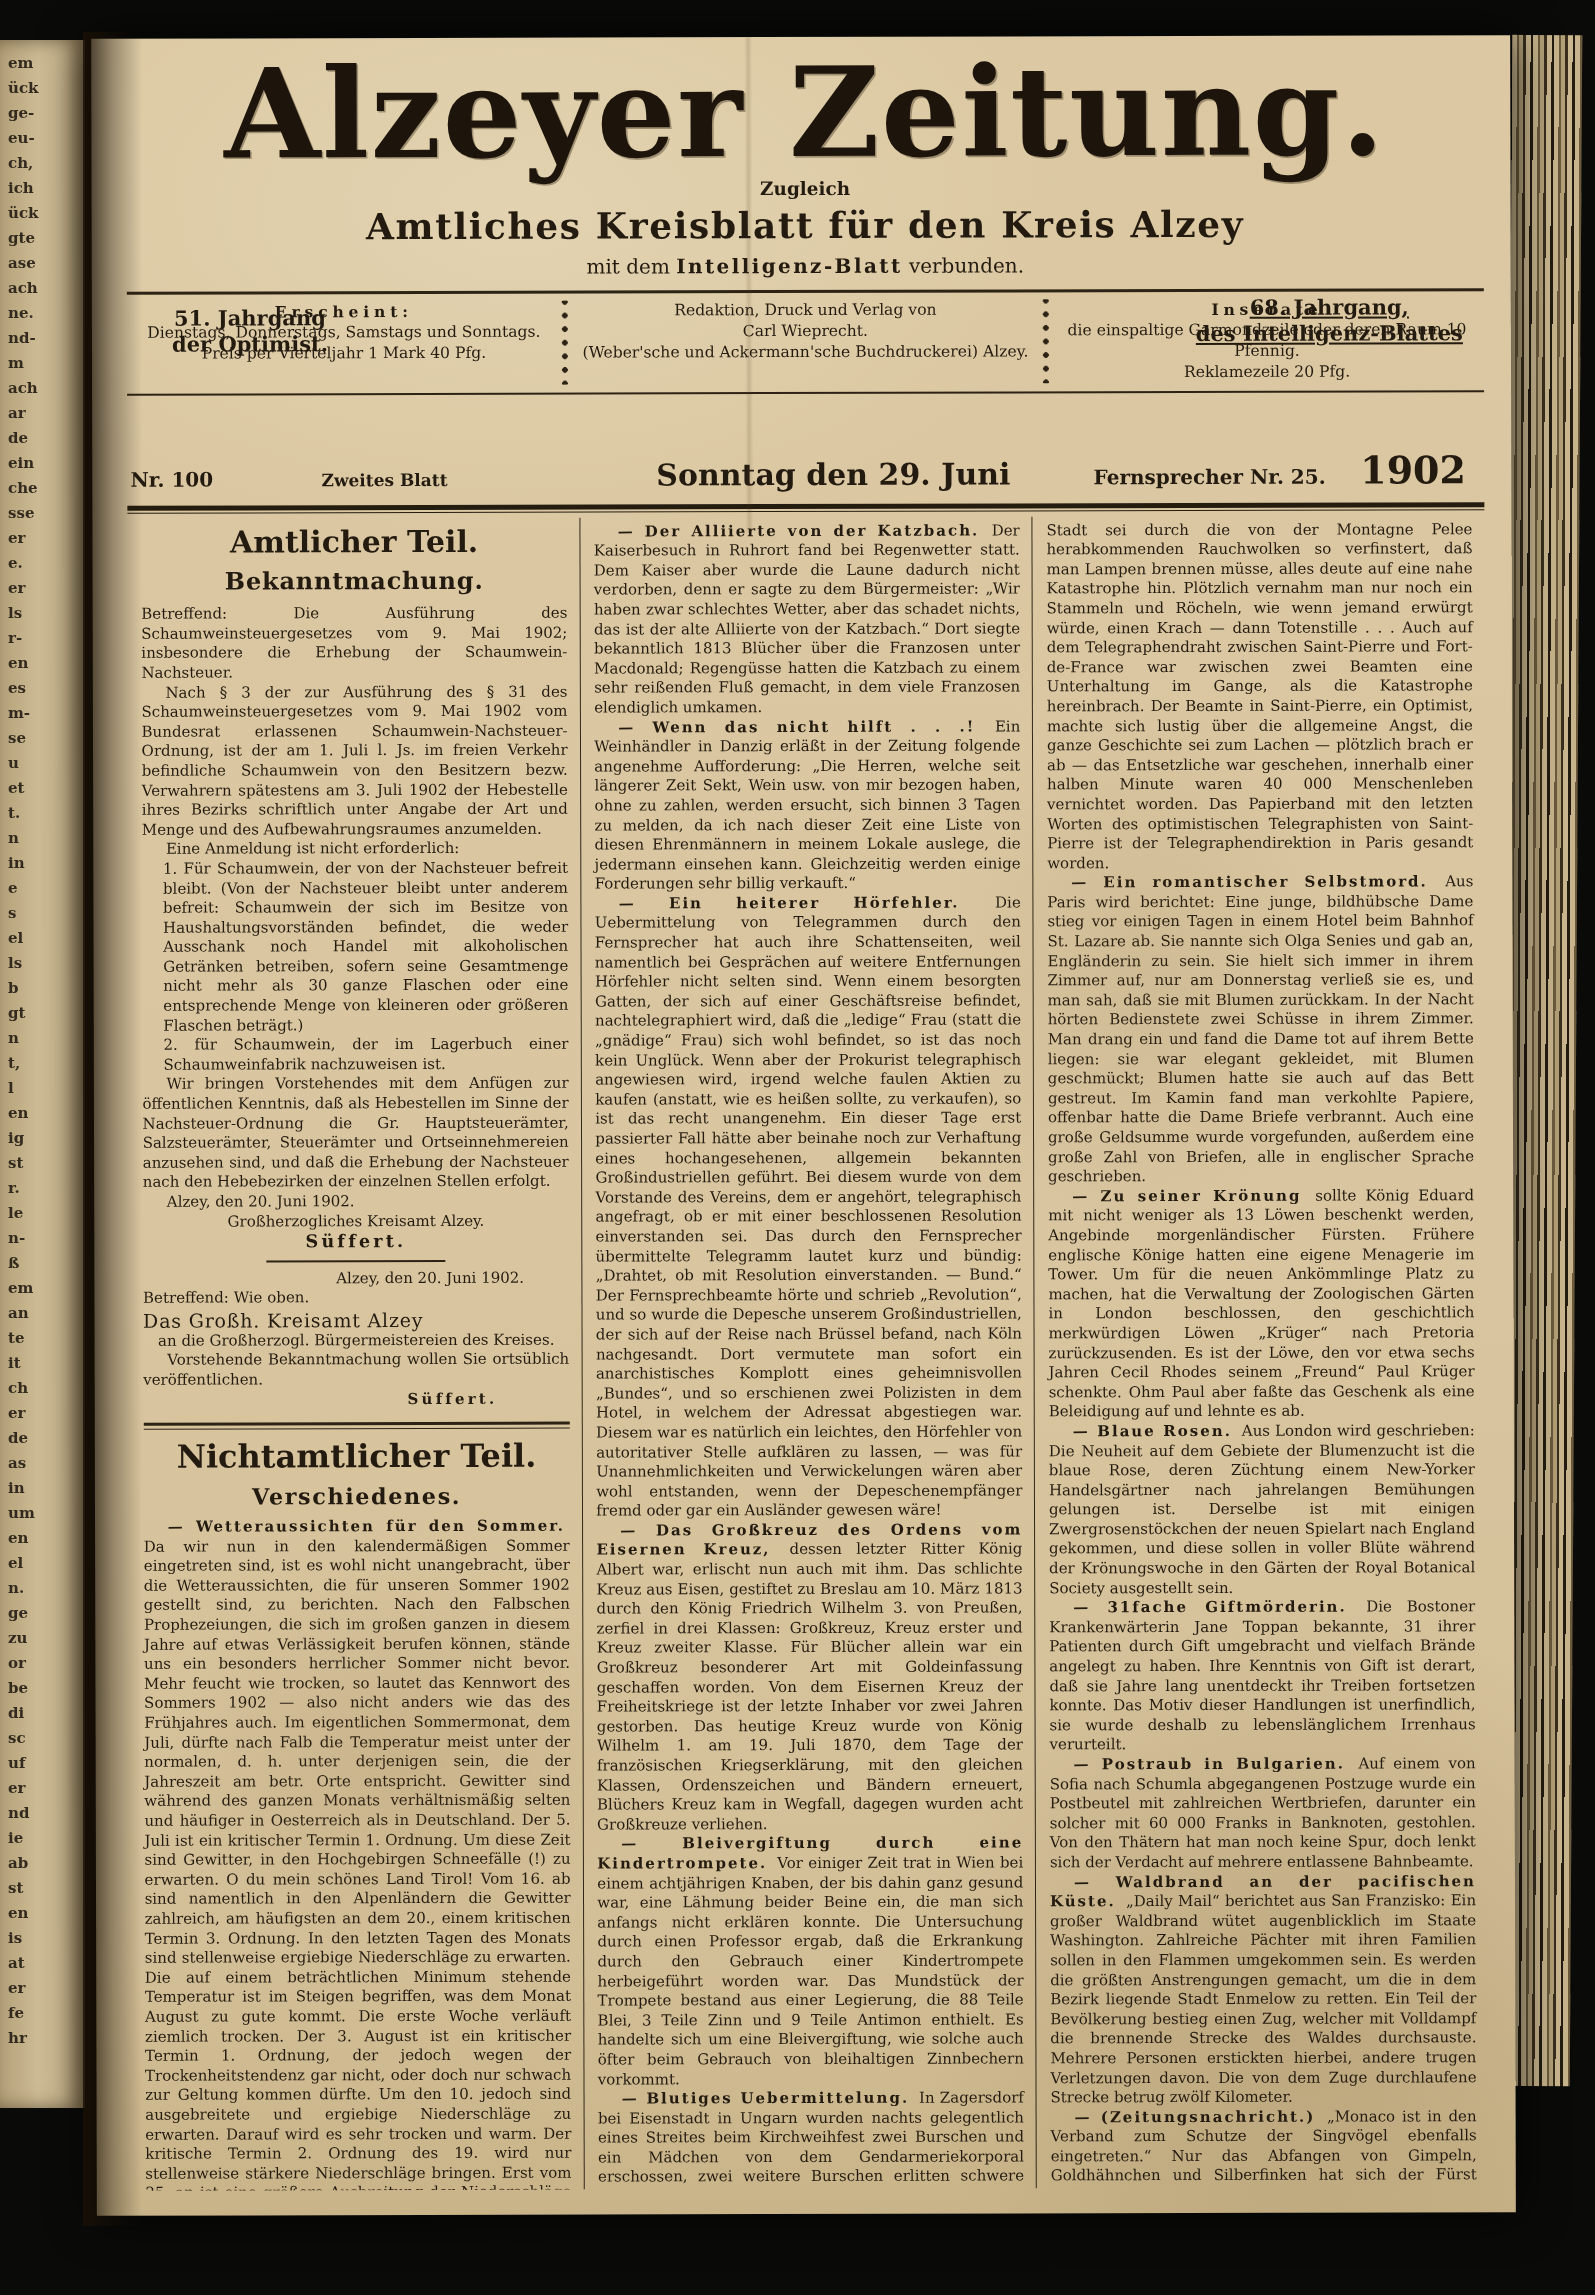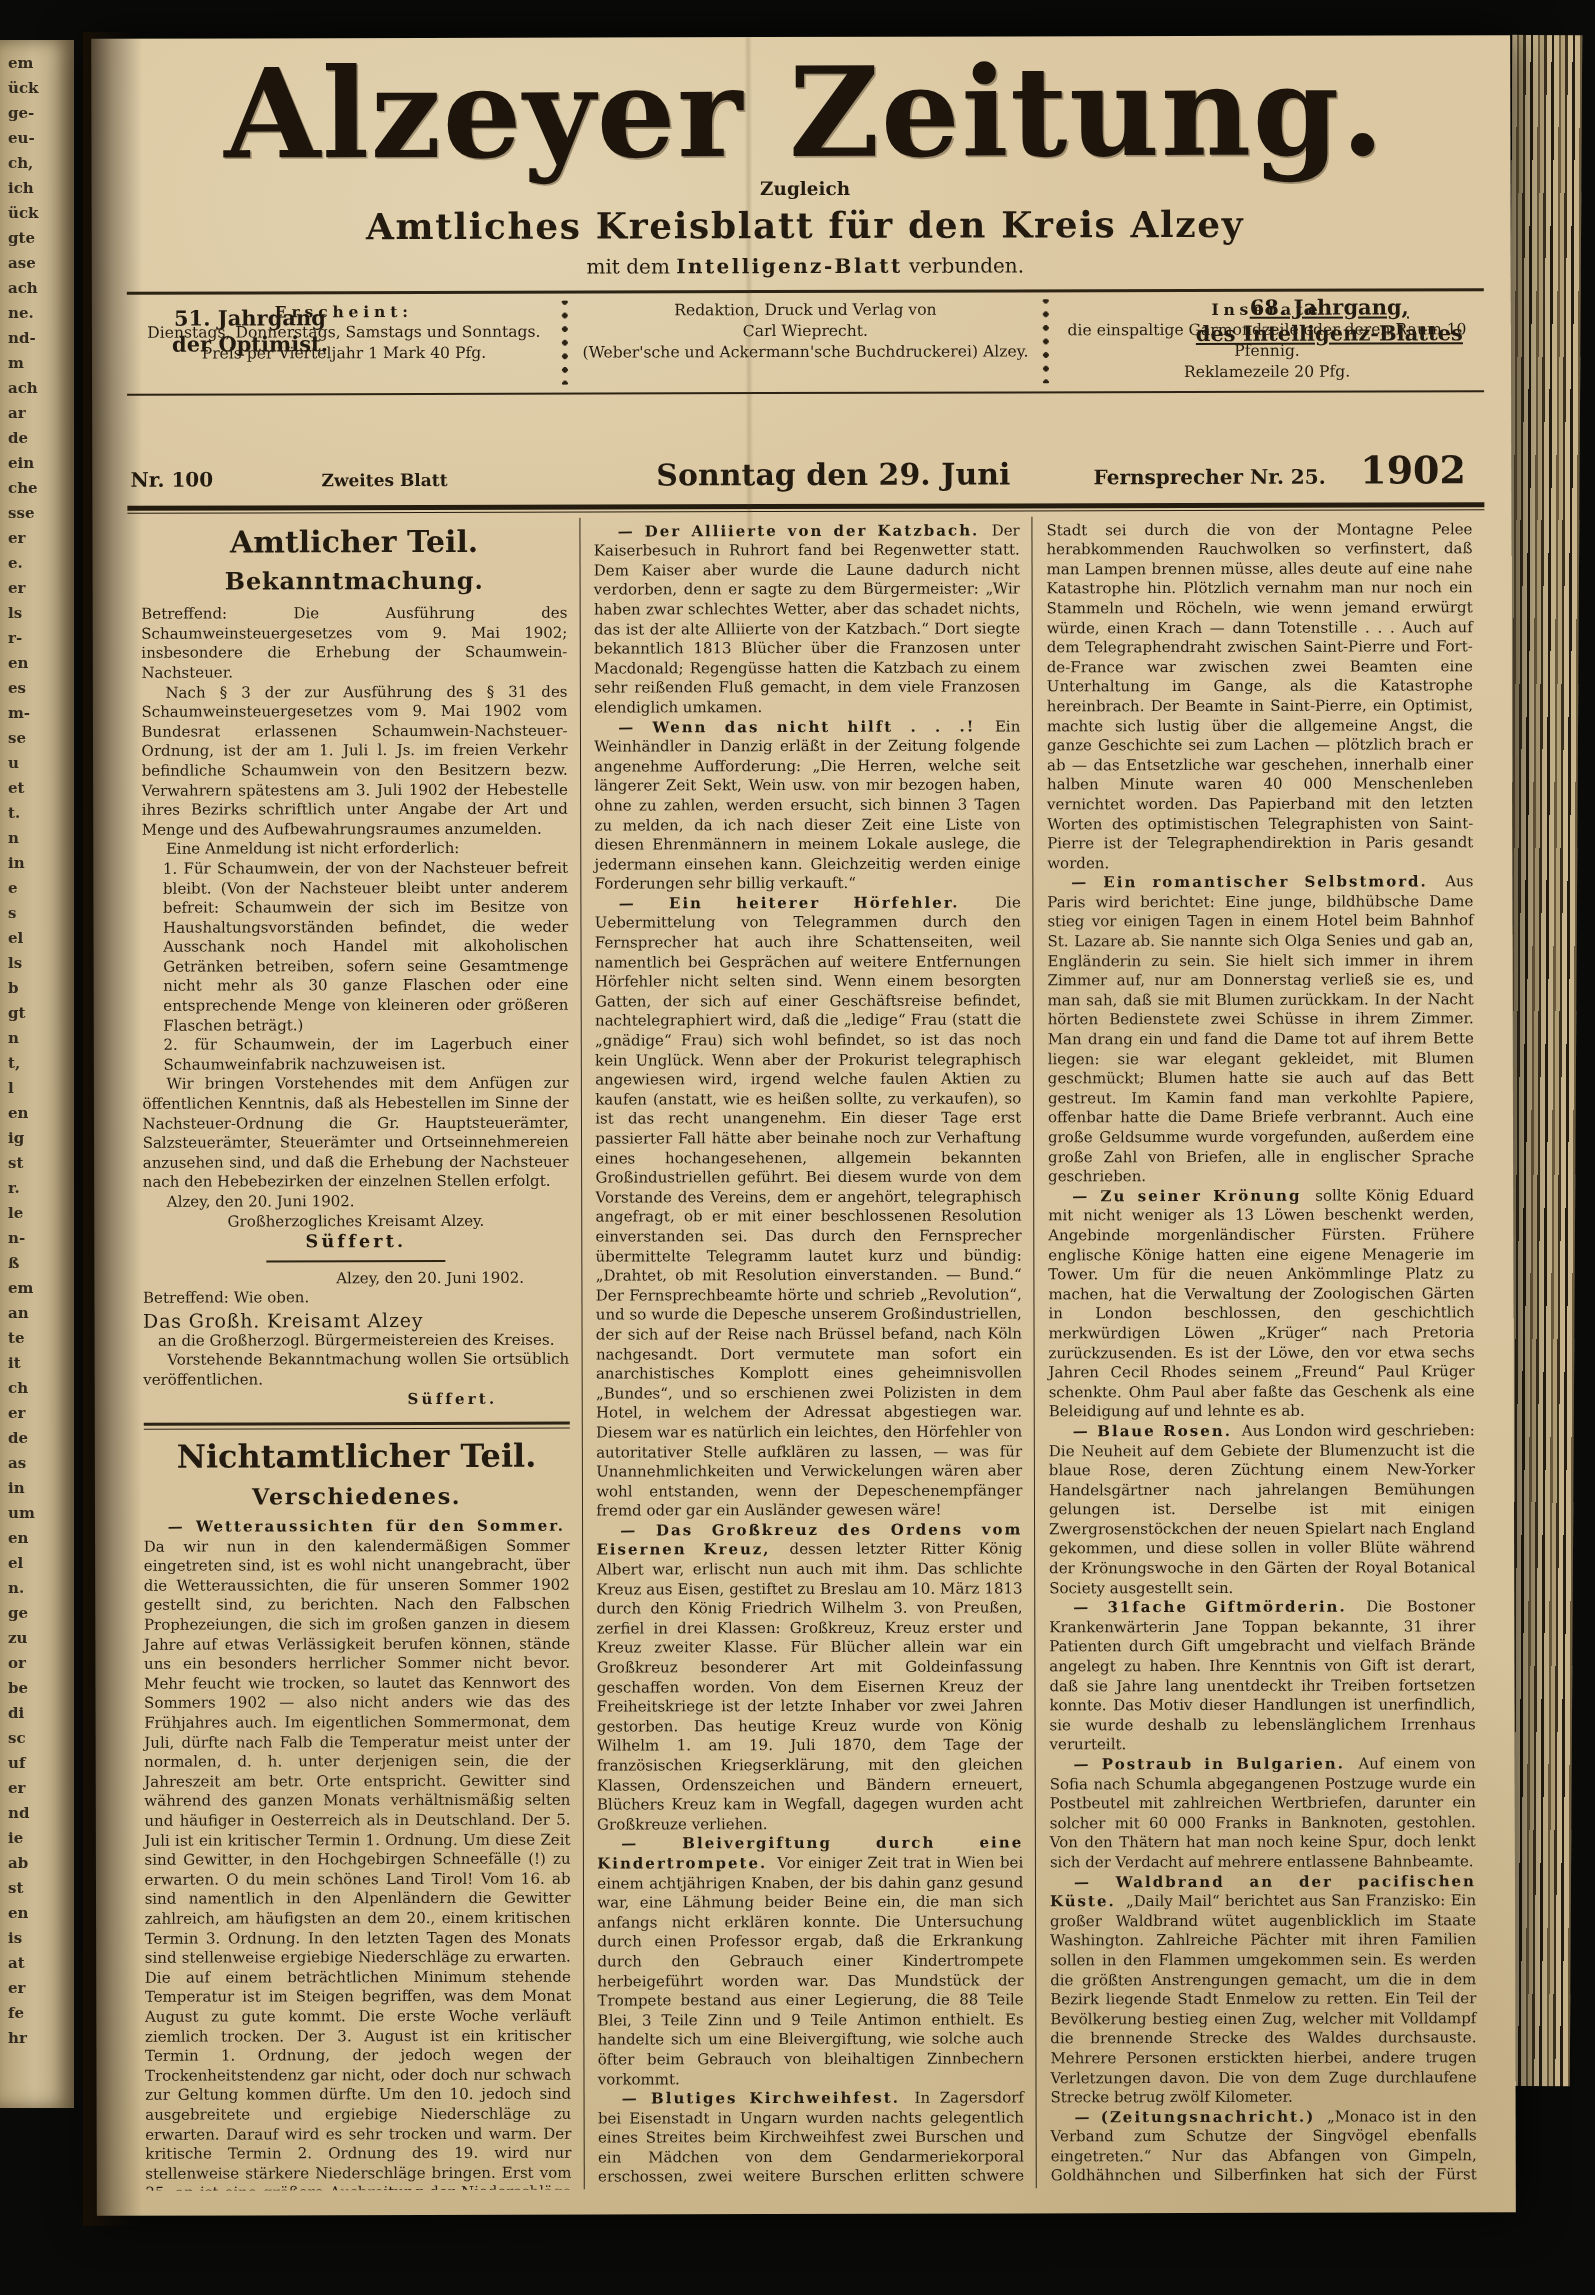--- a/index.html
+++ b/index.html
@@ -3,21 +3,21 @@
 <meta charset="utf-8">
 <style>
   html,body{margin:0;padding:0;}
   body{
     width:1596px;height:2295px;position:relative;overflow:hidden;
     background:#0a0a09;
     font-family:"DejaVu Serif","Liberation Serif",serif;
   }
   
   .prev-page{
-    position:absolute;left:0;top:40px;width:74px;height:2068px;
+    position:absolute;left:0;top:40px;width:85px;height:2068px;
     background:linear-gradient(90deg,#b4a179 0%,#cdbb95 45%,#c0ad85 100%);
     box-shadow:inset -11.2px 0 17.6px rgba(40,28,10,.55);
     overflow:hidden;
   }
   .fragments{
     padding:11.2px 0 0 8px;font-size:15px;line-height:25px;
     font-weight:bold;color:#332a1e;white-space:pre-line;
   }
   .gutter{
     position:absolute;left:83px;top:32px;width:59px;height:2194px;z-index:6;
@@ -294,21 +294,21 @@
       </p>
       <p class="ind">
         <span class="lead">— Das Großkreuz des Ordens vom Eisernen Kreuz,</span>
         <span>dessen letzter Ritter König Albert war, erlischt nun auch mit ihm. Das schlichte Kreuz aus Eisen, gestiftet zu Breslau am 10. März 1813 durch den König Friedrich Wilhelm 3. von Preußen, zerfiel in drei Klassen: Großkreuz, Kreuz erster und Kreuz zweiter Klasse. Für Blücher allein war ein Großkreuz besonderer Art mit Goldeinfassung geschaffen worden. Von dem Eisernen Kreuz der Freiheitskriege ist der letzte Inhaber vor zwei Jahren gestorben. Das heutige Kreuz wurde von König Wilhelm 1. am 19. Juli 1870, dem Tage der französischen Kriegserklärung, mit den gleichen Klassen, Ordenszeichen und Bändern erneuert, Blüchers Kreuz kam in Wegfall, dagegen wurden acht Großkreuze verliehen.</span>
       </p>
       <p class="ind">
         <span class="lead">— Bleivergiftung durch eine Kindertrompete.</span>
         <span>Vor einiger Zeit trat in Wien bei einem achtjährigen Knaben, der bis dahin ganz gesund war, eine Lähmung beider Beine ein, die man sich anfangs nicht erklären konnte. Die Untersuchung durch einen Professor ergab, daß die Erkrankung durch den Gebrauch einer Kindertrompete herbeigeführt worden war. Das Mundstück der Trompete bestand aus einer Legierung, die 88 Teile Blei, 3 Teile Zinn und 9 Teile Antimon enthielt. Es handelte sich um eine Bleivergiftung, wie solche auch öfter beim Gebrauch von bleihaltigen Zinnbechern vorkommt.</span>
       </p>
       <p class="ind">
-        <span class="lead">— Blutiges Kirchweihfest.</span>
+        <span class="lead">— Blutiges Uebermittelung.</span>
         <span>In Zagersdorf bei Eisenstadt in Ungarn wurden nachts gelegentlich eines Streites beim Kirchweihfest zwei Burschen und ein Mädchen von dem Gendarmeriekorporal erschossen, zwei weitere Burschen erlitten schwere Verletzung. Darauf überfielen andere Männer aus dem Dorfe den Postenführer und erschlugen ihn. Dem Korperal, den die Bauern lynchen wollten, gelang es, sich zu flüchten.</span>
       </p>
 
     </div>
 
     <div class="col">
       <p>Stadt sei durch die von der Montagne Pelee herabkommenden Rauchwolken so verfinstert, daß man Lampen brennen müsse, alles deute auf eine nahe Katastrophe hin. Plötzlich vernahm man nur noch ein Stammeln und Röcheln, wie wenn jemand erwürgt würde, einen Krach — dann Totenstille . . . Auch auf dem Telegraphendraht zwischen Saint-Pierre und Fort-de-France war zwischen zwei Beamten eine Unterhaltung im Gange, als die Katastrophe hereinbrach. Der Beamte in Saint-Pierre, ein Optimist, machte sich lustig über die allgemeine Angst, die ganze Geschichte sei zum Lachen — plötzlich brach er ab — das Entsetzliche war geschehen, innerhalb einer halben Minute waren 40 000 Menschenleben vernichtet worden. Das Papierband mit den letzten Worten des optimistischen Telegraphisten von Saint-Pierre ist der Telegraphendirektion in Paris gesandt worden.</p>
       <p class="ind">
         <span class="lead">— Ein romantischer Selbstmord.</span>
         <span>Aus Paris wird berichtet: Eine junge, bildhübsche Dame stieg vor einigen Tagen in einem Hotel beim Bahnhof St. Lazare ab. Sie nannte sich Olga Senies und gab an, Engländerin zu sein. Sie hielt sich immer in ihrem Zimmer auf, nur am Donnerstag verließ sie es, und man sah, daß sie mit Blumen zurückkam. In der Nacht hörten Bedienstete zwei Schüsse in ihrem Zimmer. Man drang ein und fand die Dame tot auf ihrem Bette liegen: sie war elegant gekleidet, mit Blumen geschmückt; Blumen hatte sie auch auf das Bett gestreut. Im Kamin fand man verkohlte Papiere, offenbar hatte die Dame Briefe verbrannt. Auch eine große Geldsumme wurde vorgefunden, außerdem eine große Zahl von Briefen, alle in englischer Sprache geschrieben.</span>

